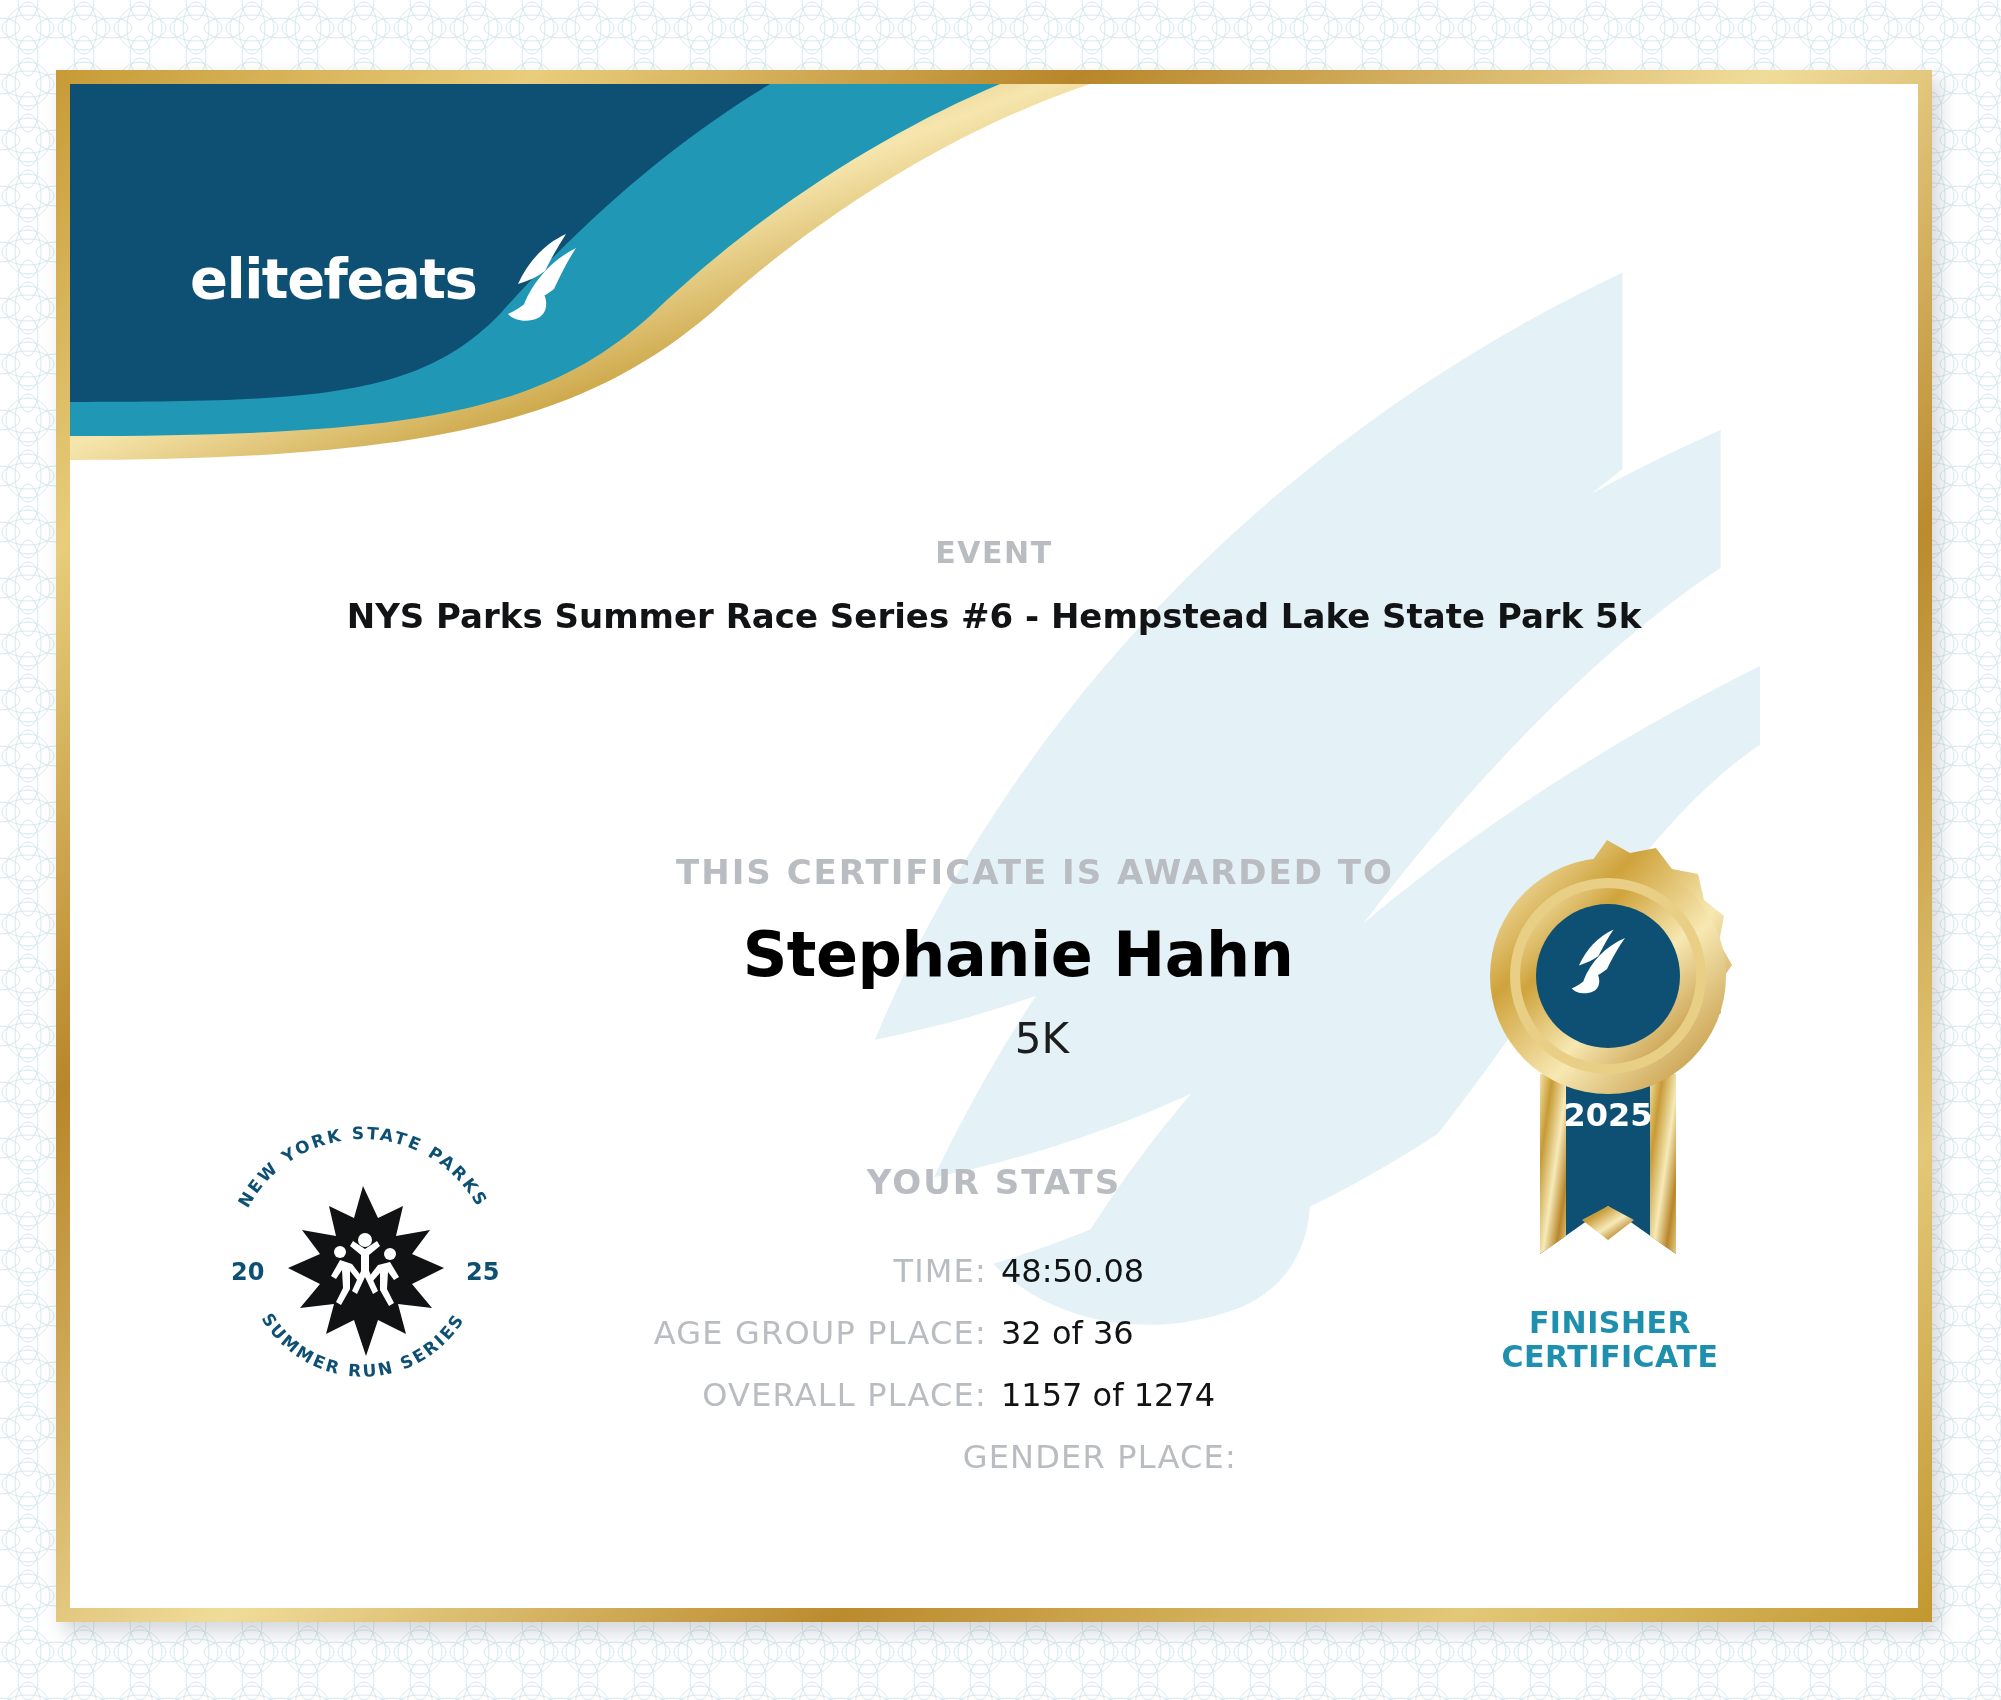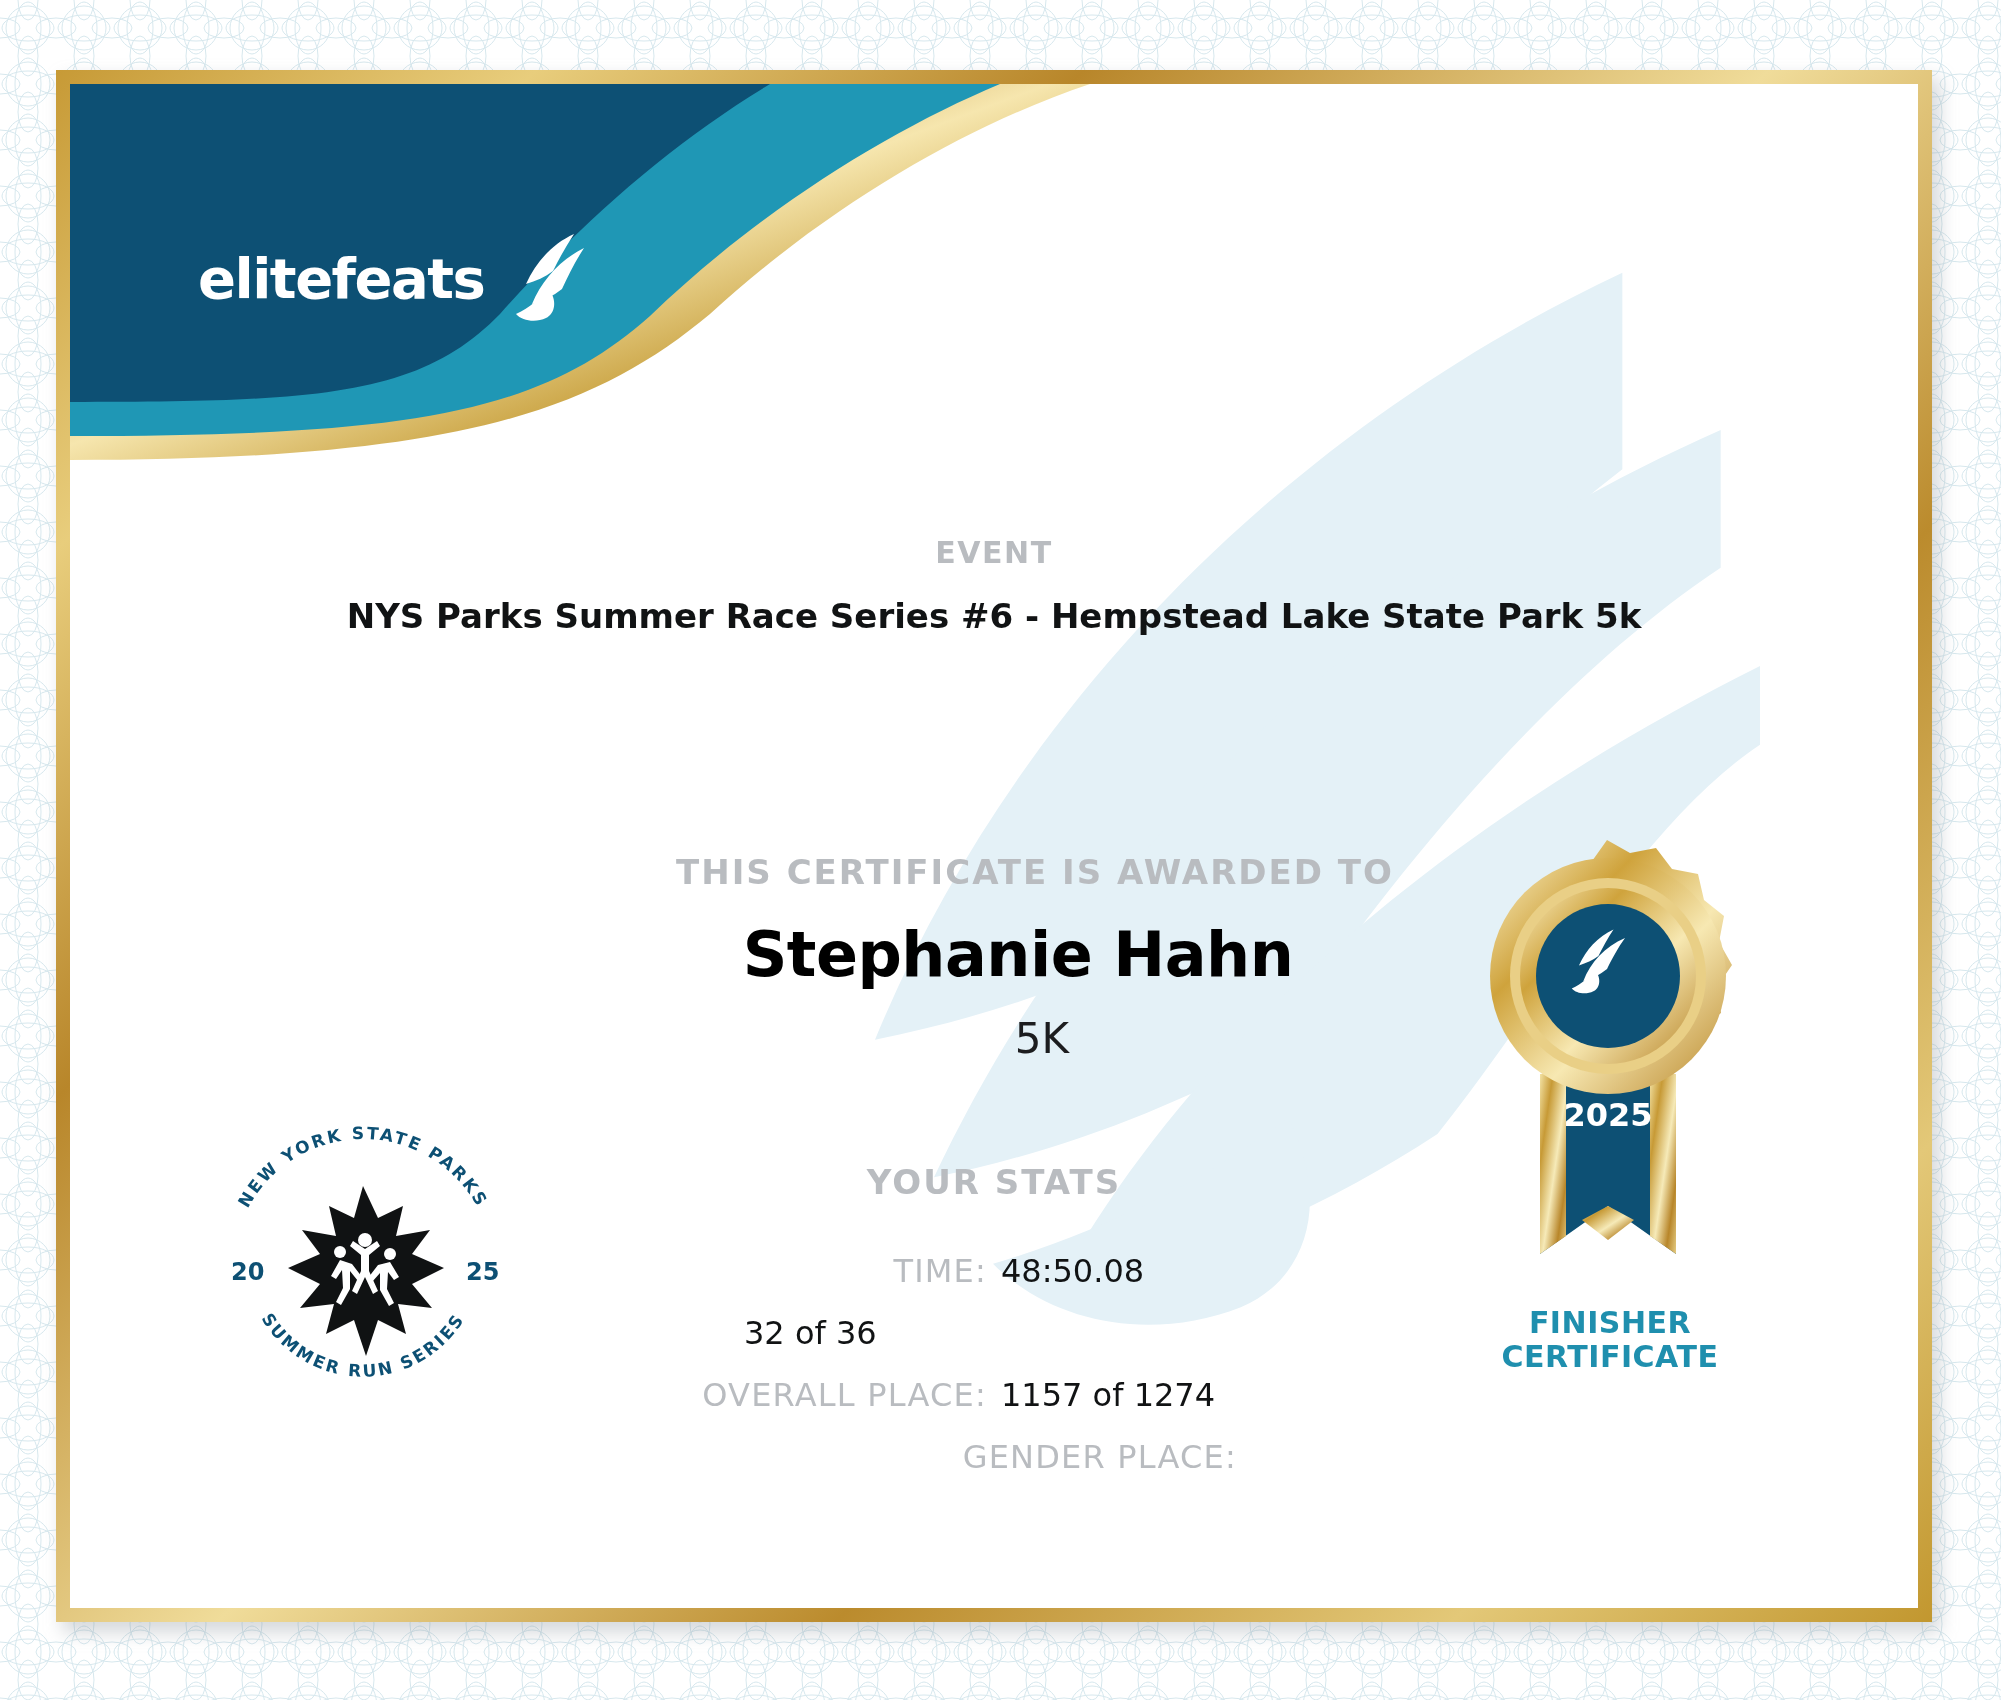--- a/index.html
+++ b/index.html
@@ -83,21 +83,20 @@
     height: 390px;
   }
 
   .brand {
     position: absolute;
     left: 120px;
     top: 148px;
     display: flex;
     align-items: center;
     gap: 24px;
-    margin-left: 8px;
   }
   .brand-text {
     font-family: "DejaVu Sans", sans-serif;
     font-size: 56px;
     font-weight: 700;
     color: #ffffff;
     letter-spacing: -1.5px;
   }
 
   
@@ -274,20 +273,21 @@
       <div id="distance">5K</div>
 
       <div class="label" id="stats-label">YOUR STATS</div>
 
       <div class="stats">
         <div class="stat-row">
           <div class="stat-label">TIME:</div>
           <div class="stat-value">48:50.08</div>
         </div>
         <div class="stat-row">
+          <div class="stat-label">AGE GROUP PLACE:</div>
           <div class="stat-value">32 of 36</div>
         </div>
         <div class="stat-row">
           <div class="stat-label">OVERALL PLACE:</div>
           <div class="stat-value">1157 of 1274</div>
         </div>
         <div class="stat-row">
           <div class="stat-label">GENDER PLACE:</div>
         </div>
       </div>

